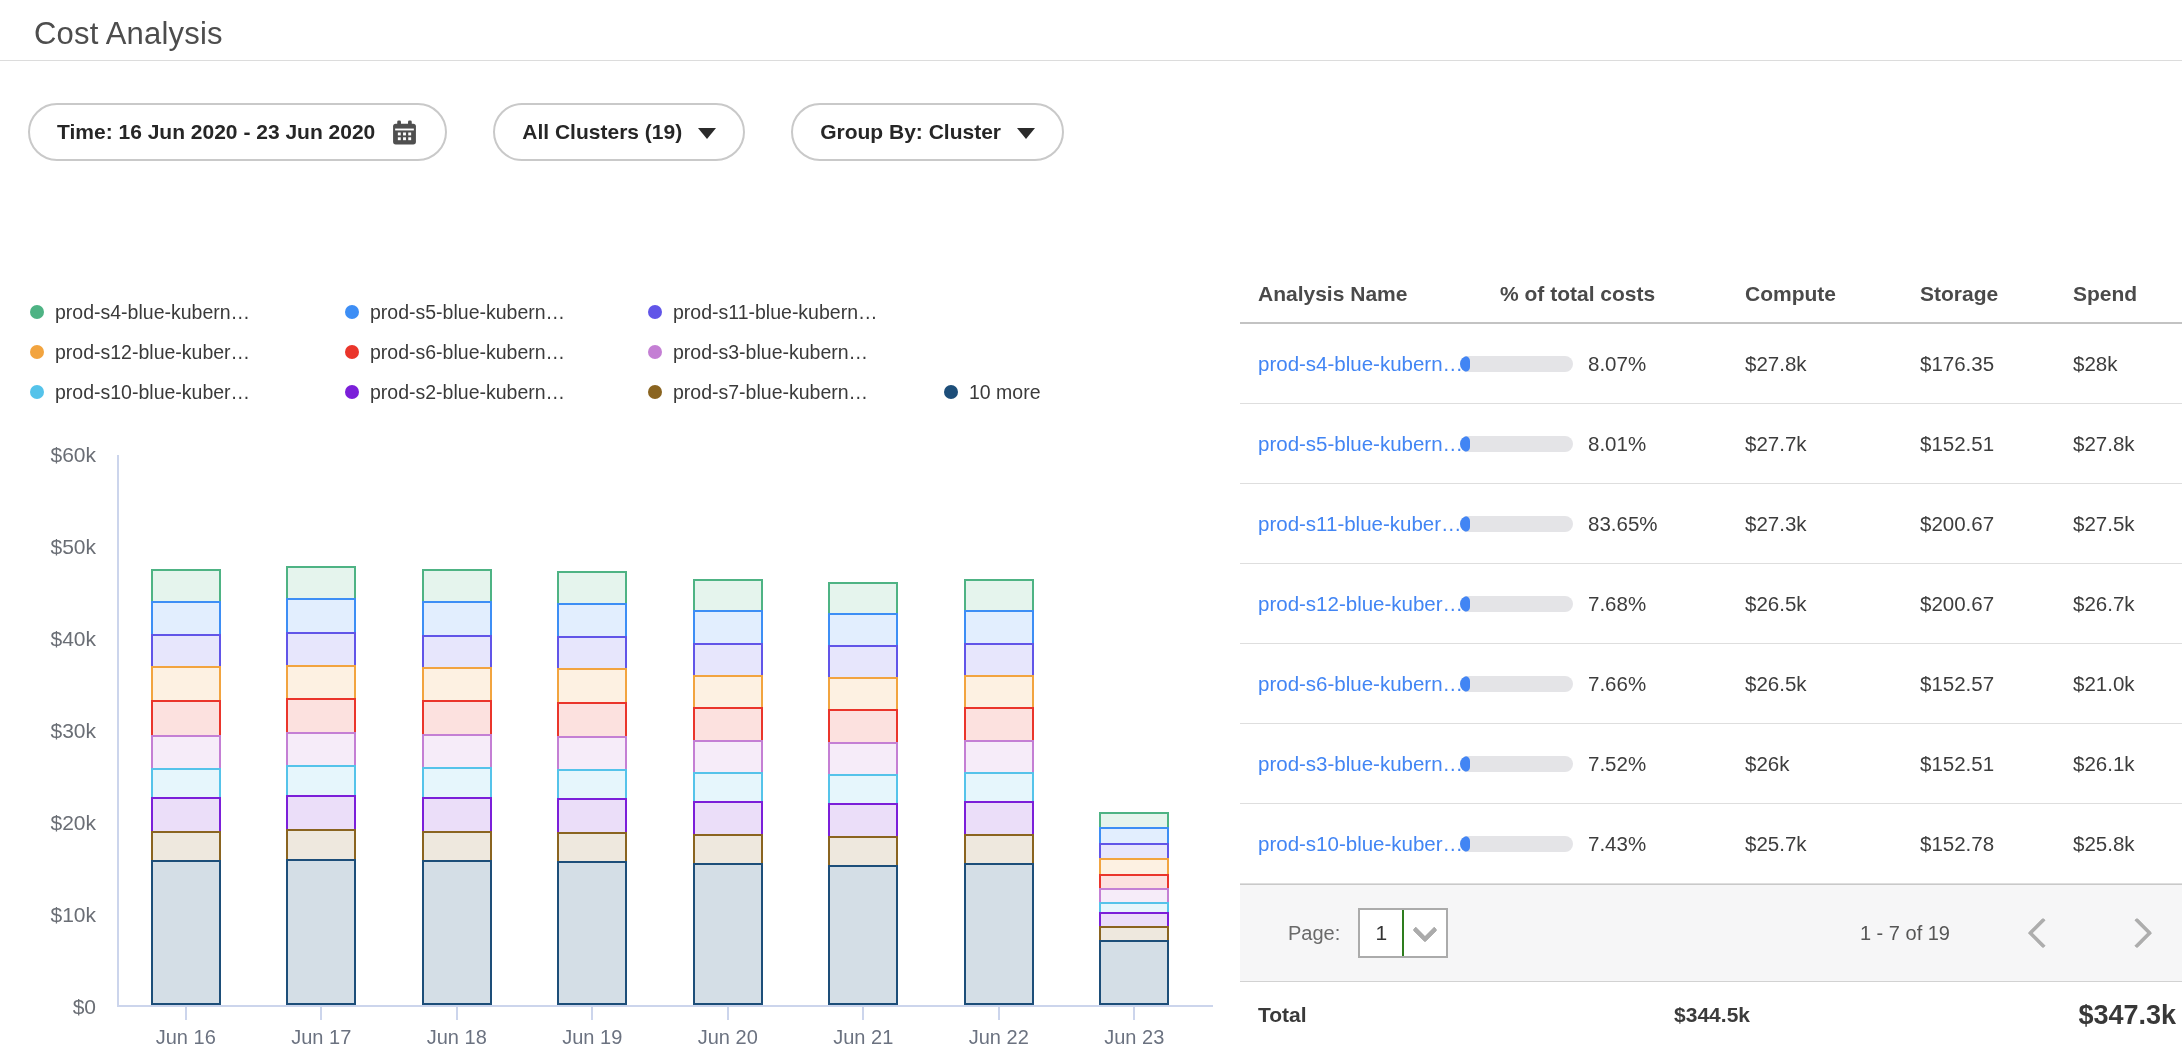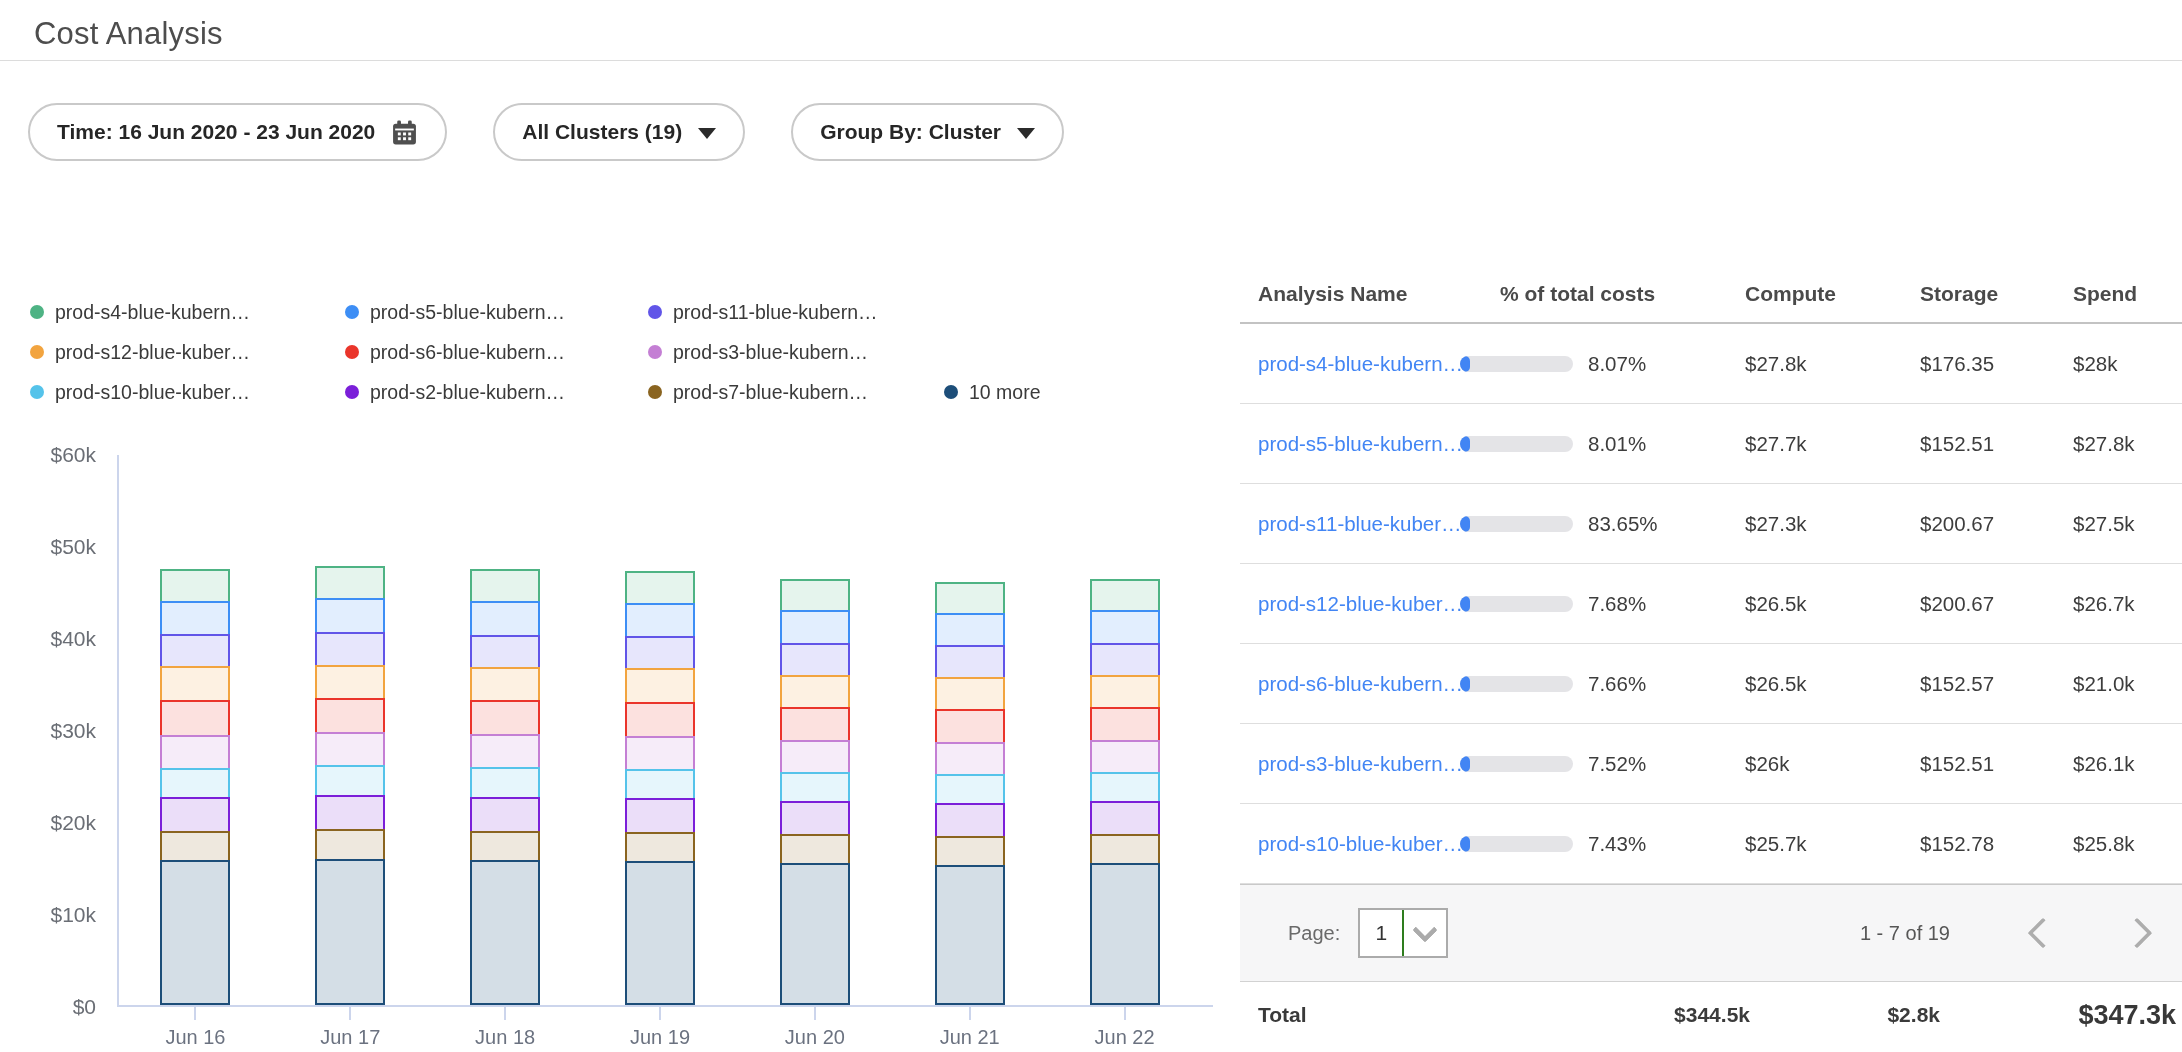--- a/index.html
+++ b/index.html
@@ -296,20 +296,36 @@
             <div class="seg" title="prod-s6-blue-kubern…" style="height: 35px; border-color: rgb(234, 53, 43); background: rgba(234, 53, 43, 0.15);"></div>
             <div class="seg" title="prod-s3-blue-kubern…" style="height: 34px; border-color: rgb(196, 127, 212); background: rgba(196, 127, 212, 0.15);"></div>
             <div class="seg" title="prod-s10-blue-kuber…" style="height: 31px; border-color: rgb(85, 195, 234); background: rgba(85, 195, 234, 0.15);"></div>
             <div class="seg" title="prod-s2-blue-kubern…" style="height: 35px; border-color: rgb(123, 31, 217); background: rgba(123, 31, 217, 0.15);"></div>
             <div class="seg" title="prod-s7-blue-kubern…" style="height: 31px; border-color: rgb(138, 100, 32); background: rgba(138, 100, 32, 0.15);"></div>
             <div class="seg" title="10 more" style="height: 142px; border-color: rgb(29, 78, 121); background: rgba(29, 78, 121, 0.19);"></div>
           </div>
           <div class="xtick"></div>
           <div class="xlabel">Jun 22</div>
         </div>
+        <div class="slot">
+          <div class="bar">
+            <div class="seg" title="prod-s4-blue-kubern…" style="height: 17px; border-color: rgb(78, 179, 132); background: rgba(78, 179, 132, 0.15);"></div>
+            <div class="seg" title="prod-s5-blue-kubern…" style="height: 18px; border-color: rgb(61, 142, 245); background: rgba(61, 142, 245, 0.15);"></div>
+            <div class="seg" title="prod-s11-blue-kubern…" style="height: 17px; border-color: rgb(97, 85, 232); background: rgba(97, 85, 232, 0.15);"></div>
+            <div class="seg" title="prod-s12-blue-kuber…" style="height: 18px; border-color: rgb(242, 164, 63); background: rgba(242, 164, 63, 0.15);"></div>
+            <div class="seg" title="prod-s6-blue-kubern…" style="height: 16px; border-color: rgb(234, 53, 43); background: rgba(234, 53, 43, 0.15);"></div>
+            <div class="seg" title="prod-s3-blue-kubern…" style="height: 16px; border-color: rgb(196, 127, 212); background: rgba(196, 127, 212, 0.15);"></div>
+            <div class="seg" title="prod-s10-blue-kuber…" style="height: 12px; border-color: rgb(85, 195, 234); background: rgba(85, 195, 234, 0.15);"></div>
+            <div class="seg" title="prod-s2-blue-kubern…" style="height: 16px; border-color: rgb(123, 31, 217); background: rgba(123, 31, 217, 0.15);"></div>
+            <div class="seg" title="prod-s7-blue-kubern…" style="height: 16px; border-color: rgb(138, 100, 32); background: rgba(138, 100, 32, 0.15);"></div>
+            <div class="seg" title="10 more" style="height: 65px; border-color: rgb(29, 78, 121); background: rgba(29, 78, 121, 0.19);"></div>
+          </div>
+          <div class="xtick"></div>
+          <div class="xlabel">Jun 23</div>
+        </div>
       </div>
   </div>
 
   <div class="panel">
     <div class="tgrid thead" id="thead">
         <div class="hcell-0">Analysis Name</div>
         <div class="hcell-1">% of total costs</div>
         <div class="hcell-2">Compute</div>
         <div class="hcell-3">Storage</div>
         <div class="hcell-4">Spend</div>
@@ -410,18 +426,17 @@
       </div>
       <div class="pager-spacer"></div>
       <span class="pager-range">1 - 7 of 19</span>
       <span class="chev chev-left"></span>
       <span class="chev chev-right"></span>
     </div>
 
     <div class="totals">
       <span class="t-label">Total</span>
       <span class="t-compute">$344.5k</span>
-      <span class="t-storage">$2.8k</span>
       <span class="t-spend">$347.3k</span>
     </div>
   </div>
 
 </div>
 
 </body></html>

